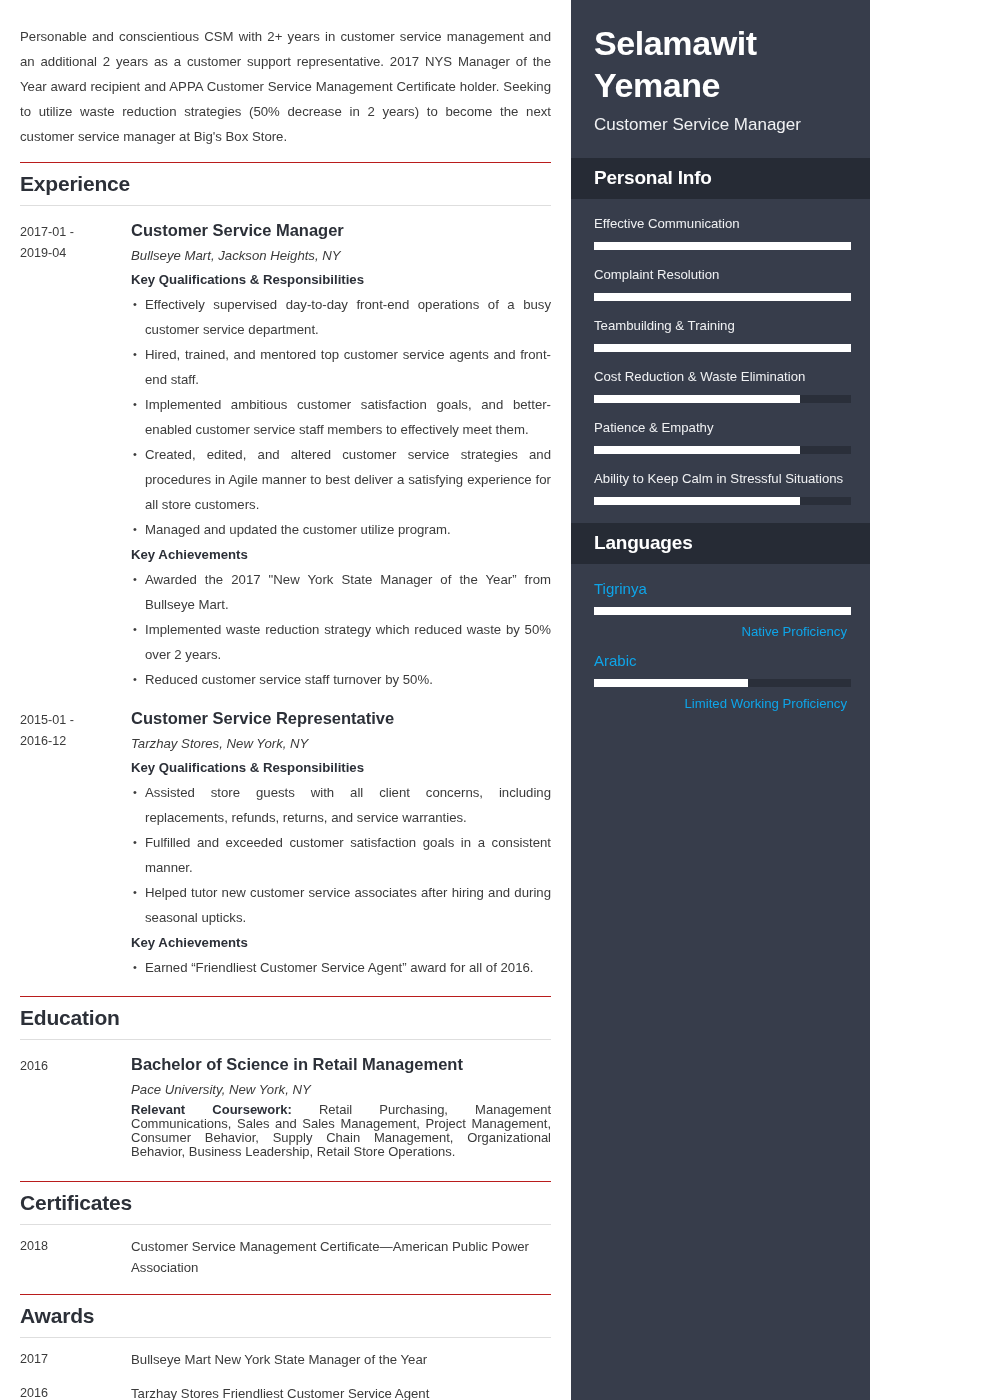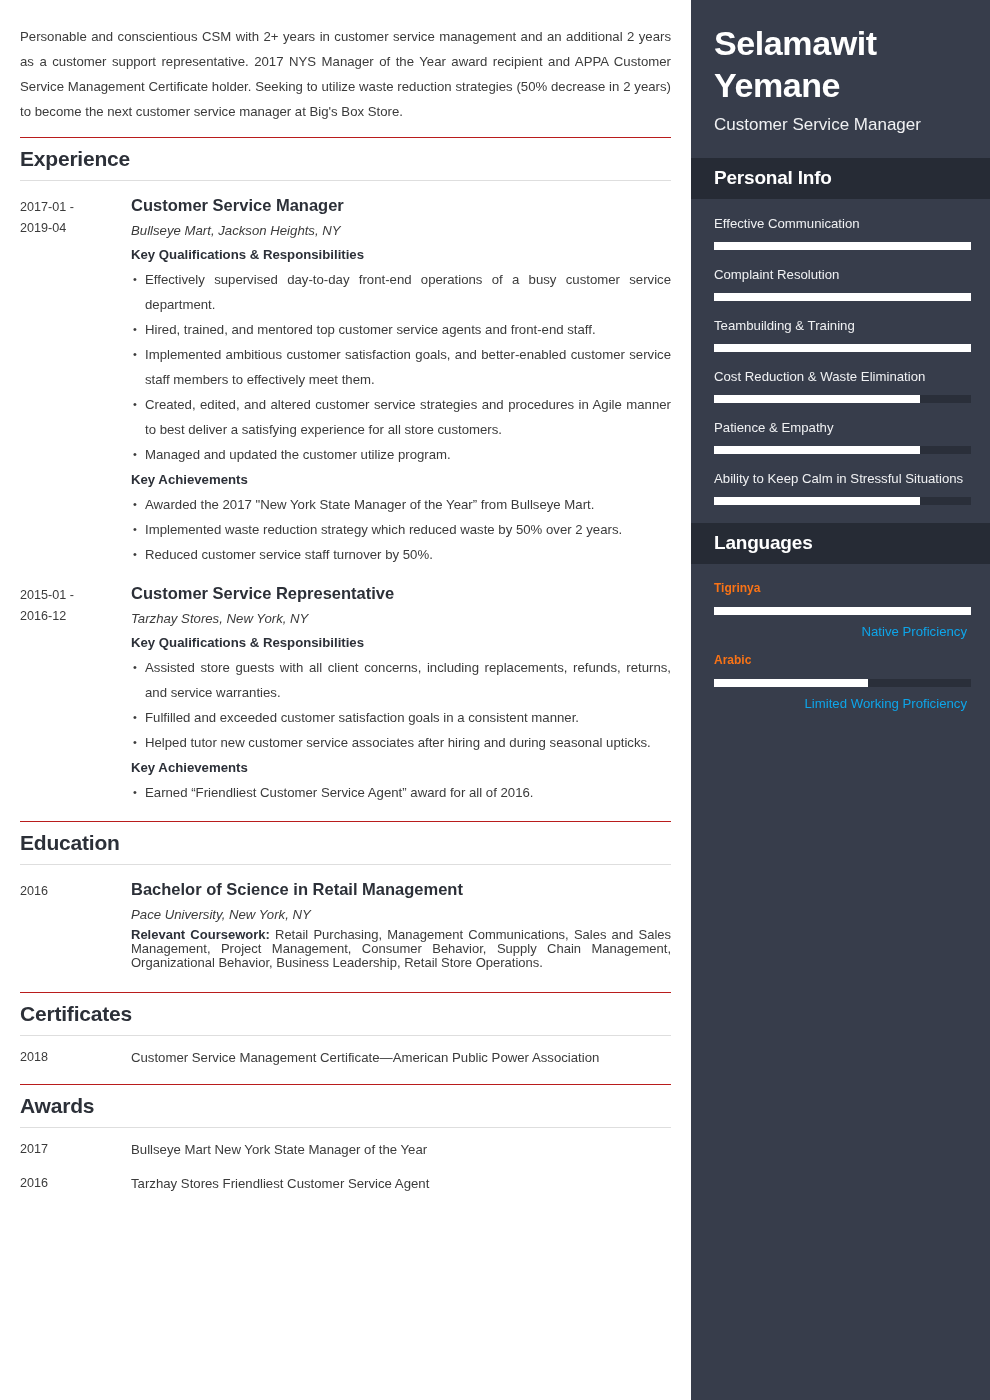--- a/index.html
+++ b/index.html
@@ -3,21 +3,21 @@
 <meta charset="utf-8">
 <style>
   * { box-sizing: border-box; margin: 0; padding: 0; }
   html, body {
     width: 990px;
     height: 1400px;
     background: #ffffff;
     font-family: "Liberation Sans", sans-serif;
   }
   .page {
-    width: 990px;
+    width: 870px;
     height: 1400px;
     display: flex;
     position: relative;
     overflow: hidden;
   }
 
   
   .main {
     width: 691px;
     padding: 24px 20px 0 20px;
@@ -173,25 +173,24 @@
     height: 8px;
     width: 257px;
     background: #2a2f3a;
   }
   .bar-fill {
     height: 8px;
     background: #ffffff;
   }
   .lang { margin-bottom: 6px; }
   .lang-name {
-    font-size: 12px;
-    color: #f97316;
+    font-size: 15px;
+    color: #0ea5e9;
     line-height: 21px;
     margin-bottom: 8px;
-    font-weight: bold;
   }
   .lang-level {
     font-size: 13.2px;
     color: #0ea5e9;
     line-height: 21px;
     text-align: right;
     margin-top: 6px;
     margin-bottom: 8px;
   }
 </style>

